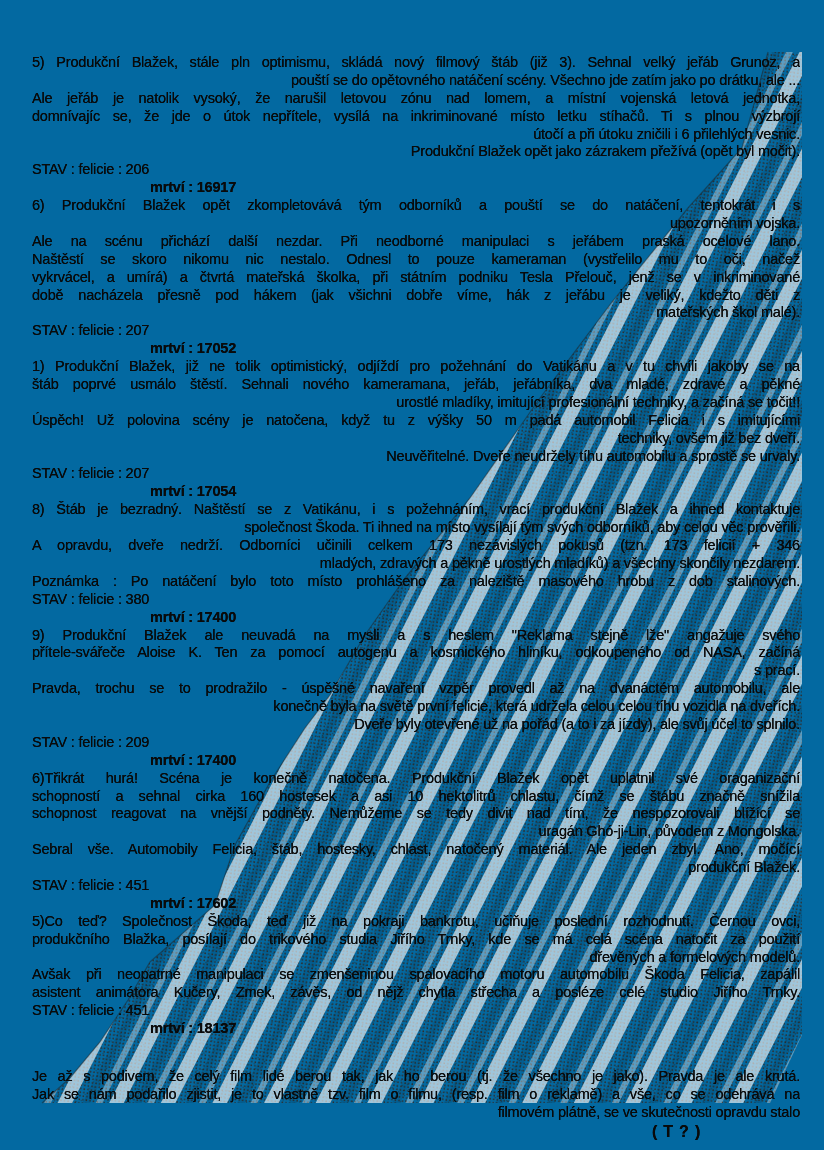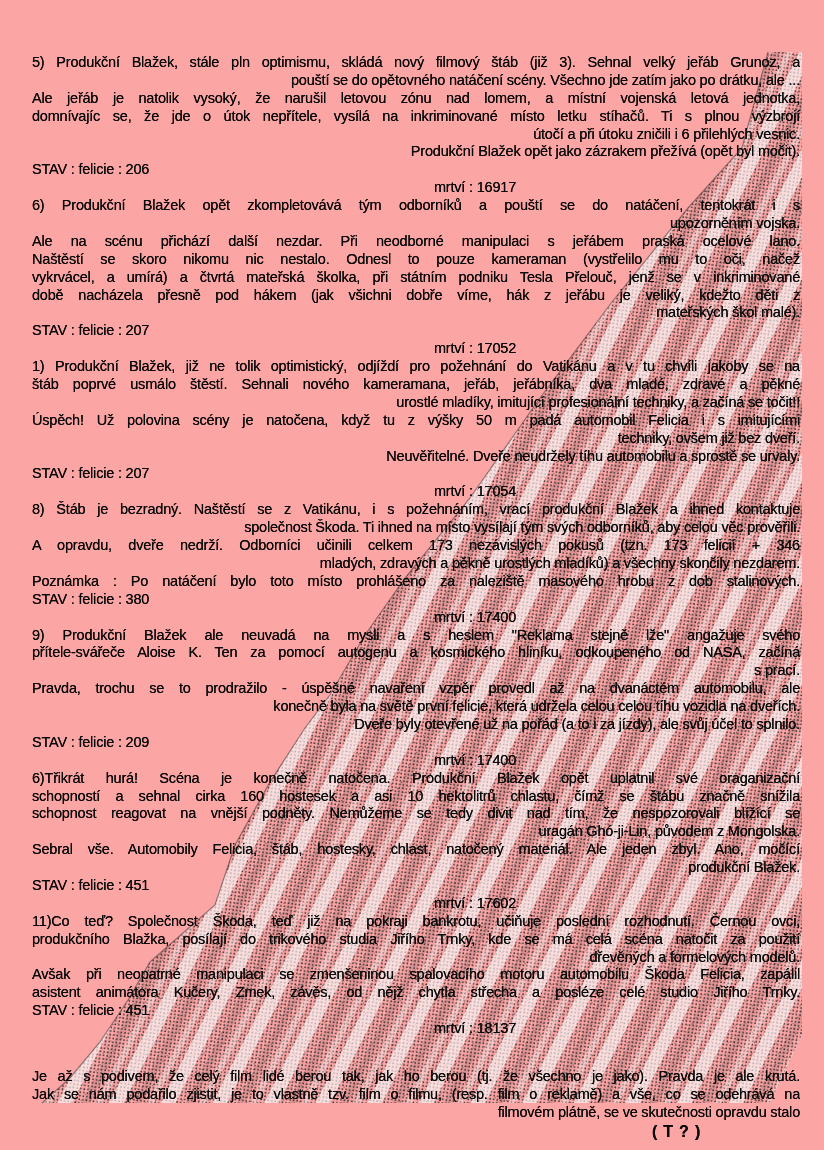--- a/index.html
+++ b/index.html
@@ -1,40 +1,40 @@
 <!DOCTYPE html>
 <html><head>
 <meta charset="utf-8">
 <style>
   html, body { margin: 0; padding: 0; background: #9a9a9a; }
   .page {
     position: relative;
     width: 824px; height: 1150px;
     margin: 0 auto;
-    background: #fca5a5;
+    background: #0369a1;
     overflow: hidden;
     font-family: "Liberation Sans", "DejaVu Sans", sans-serif;
     color: #0a0a0a;
   }
   .texture-svg {
     position: absolute; left: 0; top: 0; z-index: 1;
     pointer-events: none;
   }
   .doc {
     position: absolute; left: 32px; top: 54px; width: 768px; z-index: 2;
     font-size: 14.5px; line-height: 17.9px; letter-spacing: -0.2px;
     text-shadow: 0 0 0.4px rgba(0,0,0,0.9);
   }
   .section { margin: 0; }
   .section.gap { margin-top: 30px; }
   .ln { height: 17.9px; overflow: hidden; }
   .ln.j { text-align: justify; text-align-last: justify; }
   .ln.l { text-align: right; }
   .ln.stav { font-weight: 400; text-align: left; }
-  .ln.mrtvi { font-weight: 400; text-align: center; padding-left: 118px; }
+  .ln.mrtvi { font-weight: 700; text-align: left; padding-left: 118px; }
   .sig {
     height: 22px; margin-top: 1px;
     padding-left: 620px;
     font-weight: 700; font-size: 16px; letter-spacing: 6px;
   }
 </style>
 </head>
 <body>
 
 <div class="page">
@@ -115,21 +115,21 @@
         <div class="ln j">6)Třikrát hurá! Scéna je konečně natočena. Produkční Blažek opět uplatnil své oraganizační</div>
         <div class="ln j">schopností a sehnal cirka 160 hostesek a asi 10 hektolitrů chlastu, čímž se štábu značně snížila</div>
         <div class="ln j">schopnost reagovat na vnější podněty. Nemůžeme se tedy divit nad tím, že nespozorovali blížící se</div>
         <div class="ln l">uragán Ghó-ji-Lin, původem z Mongolska.</div>
         <div class="ln j">Sebral vše. Automobily Felicia, štáb, hostesky, chlast, natočený materiál. Ale jeden zbyl. Ano, močící</div>
         <div class="ln l">produkční Blažek.</div>
         <div class="ln stav">STAV : felicie : 451</div>
         <div class="ln mrtvi">mrtví : 17602</div>
       </div>
       <div class="section">
-        <div class="ln j">11)Co teď? Společnost Škoda, teď již na pokraji bankrotu, učiňuje poslední rozhodnutí. Černou ovci,</div>
+        <div class="ln j">5)Co teď? Společnost Škoda, teď již na pokraji bankrotu, učiňuje poslední rozhodnutí. Černou ovci,</div>
         <div class="ln j">produkčního Blažka, posílají do trikového studia Jiřího Trnky, kde se má celá scéna natočit za použití</div>
         <div class="ln l">dřevěných a formelových modelů.</div>
         <div class="ln j">Avšak při neopatrné manipulaci se zmenšeninou spalovacího motoru automobilu Škoda Felicia, zapálil</div>
         <div class="ln j">asistent animátora Kučery, Zmek, závěs, od nějž chytla střecha a posléze celé studio Jiřího Trnky.</div>
         <div class="ln stav">STAV : felicie : 451</div>
         <div class="ln mrtvi">mrtví : 18137</div>
       </div>
       <div class="section gap">
         <div class="ln j">Je až s podivem, že celý film lidé berou tak, jak ho berou (tj. že všechno je jako). Pravda je ale krutá.</div>
         <div class="ln j">Jak se nám podařilo zjistit, je to vlastně tzv. film o filmu, (resp. film o reklamě) a vše, co se odehrává na</div>

